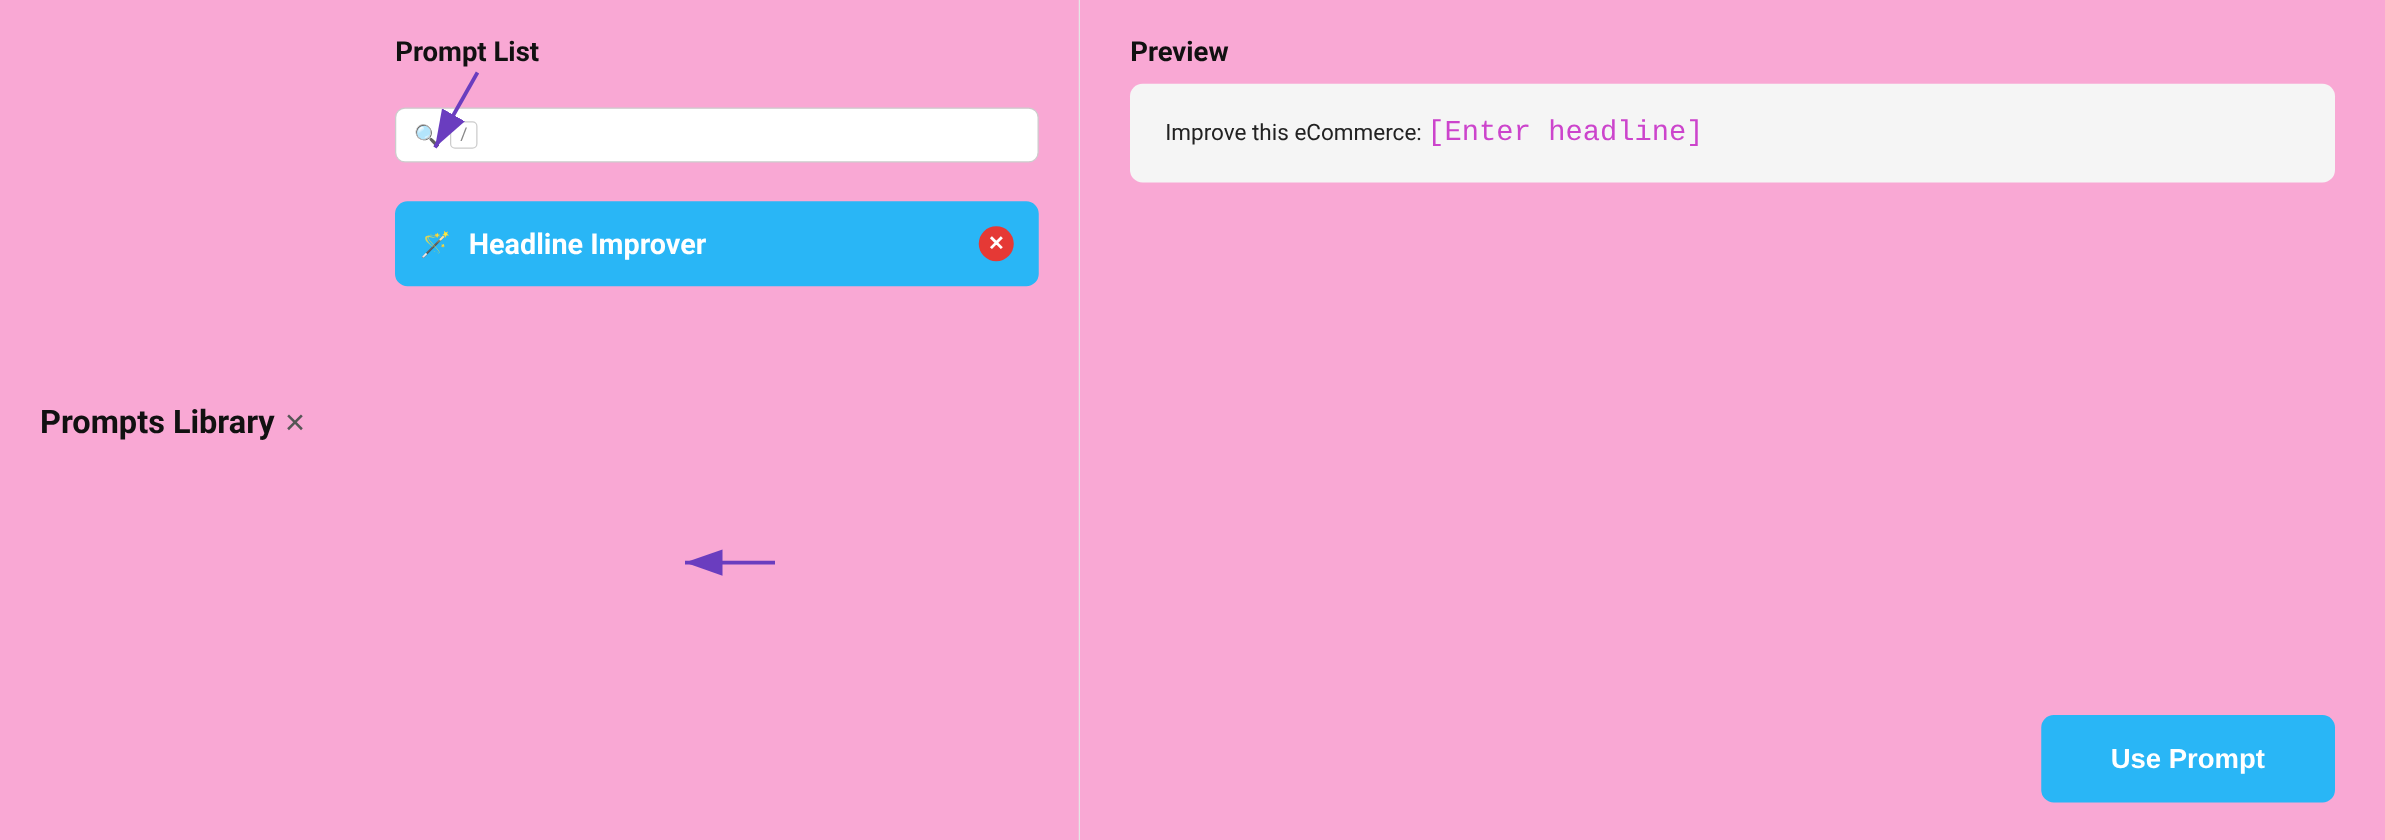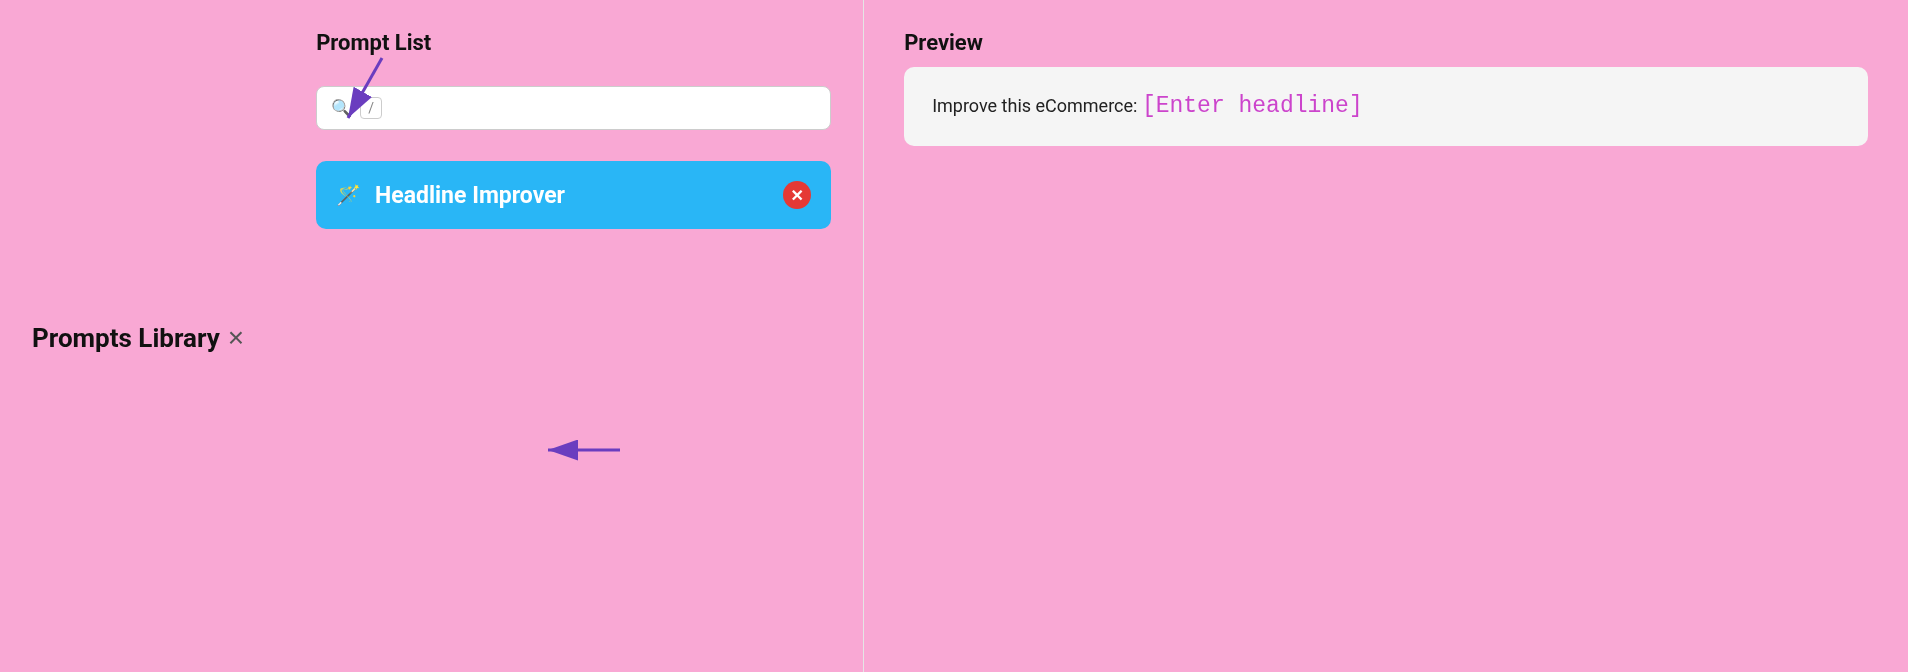--- a/index.html
+++ b/index.html
@@ -272,20 +272,21 @@
       </div>
     </div>
 
     <div class="right-panel">
       <span class="preview-title">Preview</span>
 
       <div class="preview-box">
         <span>Improve this eCommerce: </span><span class="preview-placeholder">[Enter headline]</span>
       </div>
 
+      <button class="use-prompt-btn">Use Prompt</button>
     </div>
   </div>
 
   <svg class="arrow-svg" xmlns="http://www.w3.org/2000/svg">
 
     <defs>
       <marker id="arrowhead" markerWidth="10" markerHeight="7" refX="10" refY="3.5" orient="auto">
         <polygon points="0 0, 10 3.5, 0 7" fill="#6a3dbf"></polygon>
       </marker>
     </defs>

